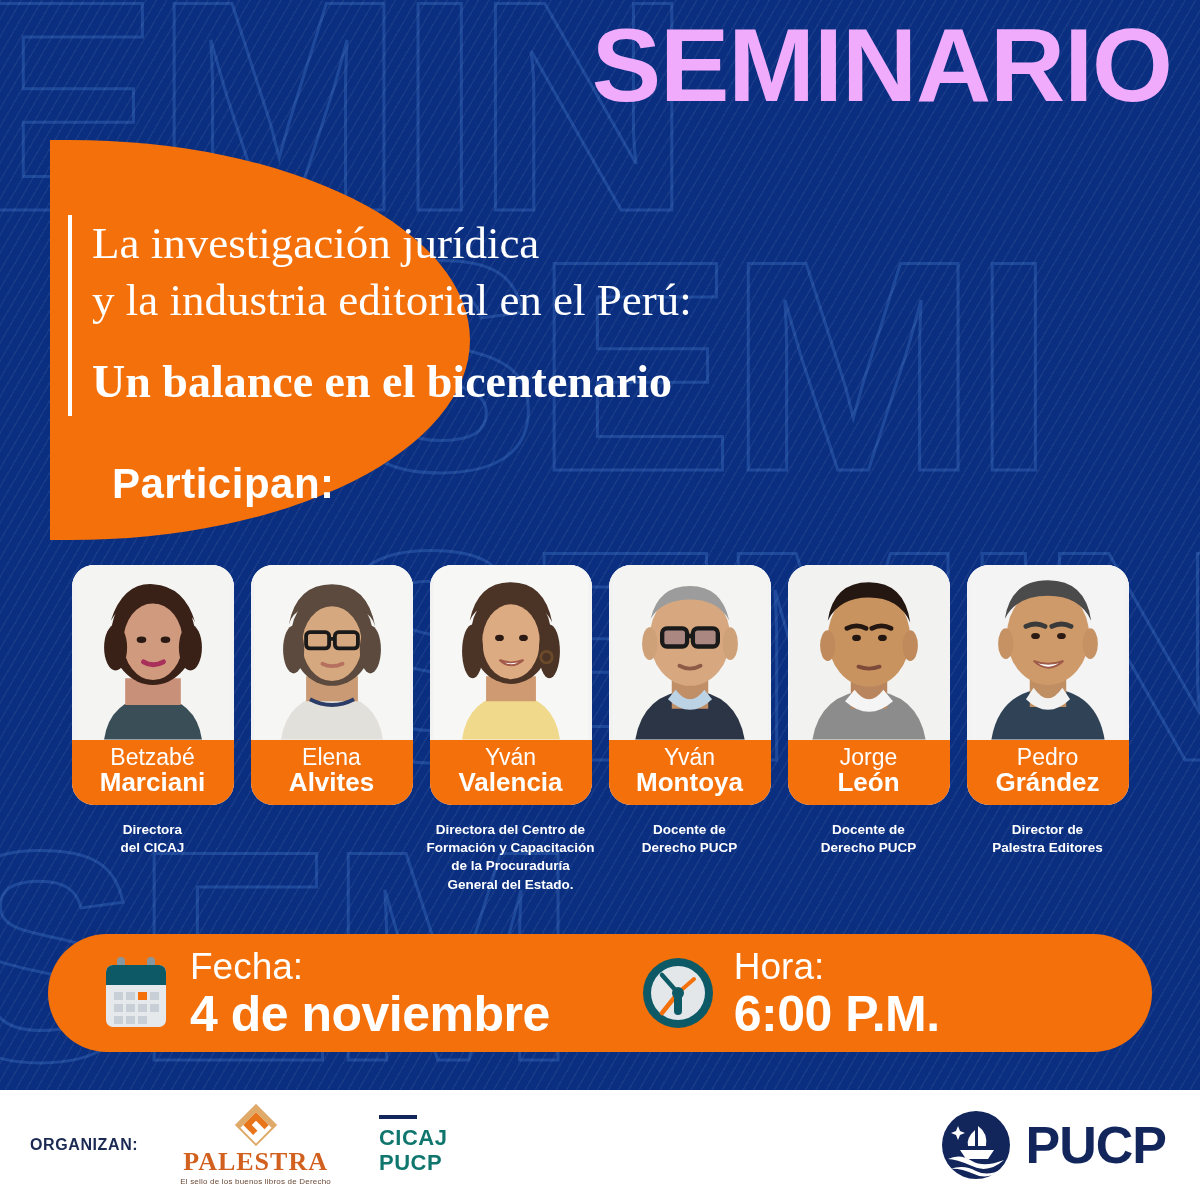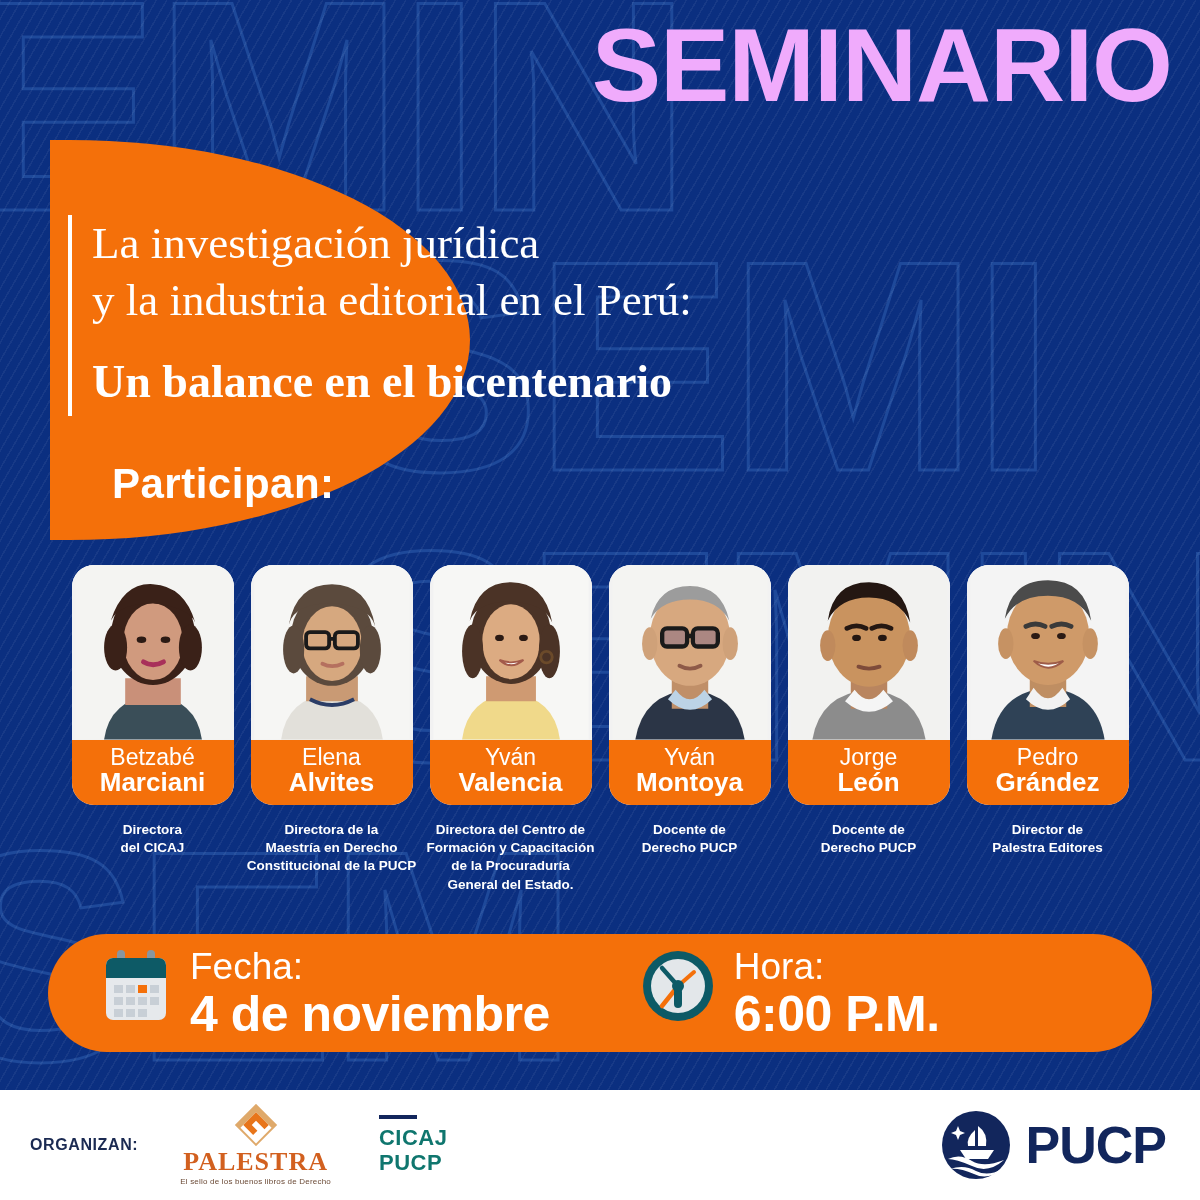--- a/index.html
+++ b/index.html
@@ -168,21 +168,21 @@
     left:48px; top:934px;
     width:1104px; height:118px;
     background:#f4700a;
     border-radius:59px;
     z-index:5;
     display:flex;
     align-items:center;
     padding-left:52px;
     gap:22px;
   }
-  .banner-group{ display:flex; gap:18px; }
+  .banner-group{ display:flex; align-items:center; gap:18px; }
   .banner-texts{ line-height:1; }
   .banner-label{
     display:block;
     color:#ffffff;
     font-size:37px;
     font-weight:normal;
     margin-bottom:4px;
   }
   .banner-value{
     display:block;
@@ -327,21 +327,20 @@
             <line x1="78" y1="77" x2="84" y2="77" stroke="#1a1a1a" stroke-width="4"></line>
             <path d="M71 103 Q81 108 92 103" stroke="#b5705f" stroke-width="4" fill="none" stroke-linecap="round"></path>
             <path d="M58 140 Q81 152 104 140" stroke="#2b3d66" stroke-width="4" fill="none"></path>
           </svg>
         </div>
         <div class="nameplate">
           <span class="first-name">Elena</span>
           <span class="last-name">Alvites</span>
         </div>
       </div>
-      <div class="role">Directora de la<br>Maestría en Derecho<br>Constitucional de la PUCP</div>
     </div>
 
     <div class="speaker">
       <div class="photo-card">
         <div class="photo">
           <svg class="face" viewBox="0 0 162 182">
             <rect width="162" height="182" fill="#f7f7f5"></rect>
             <path d="M30 182 Q36 138 81 134 Q126 138 132 182 Z" fill="#f0d98a"></path>
             <path d="M55 116 h52 v26 h-52 z" fill="#cf9a72"></path>
             <ellipse cx="81" cy="74" rx="42" ry="50" fill="#4b3326"></ellipse>

